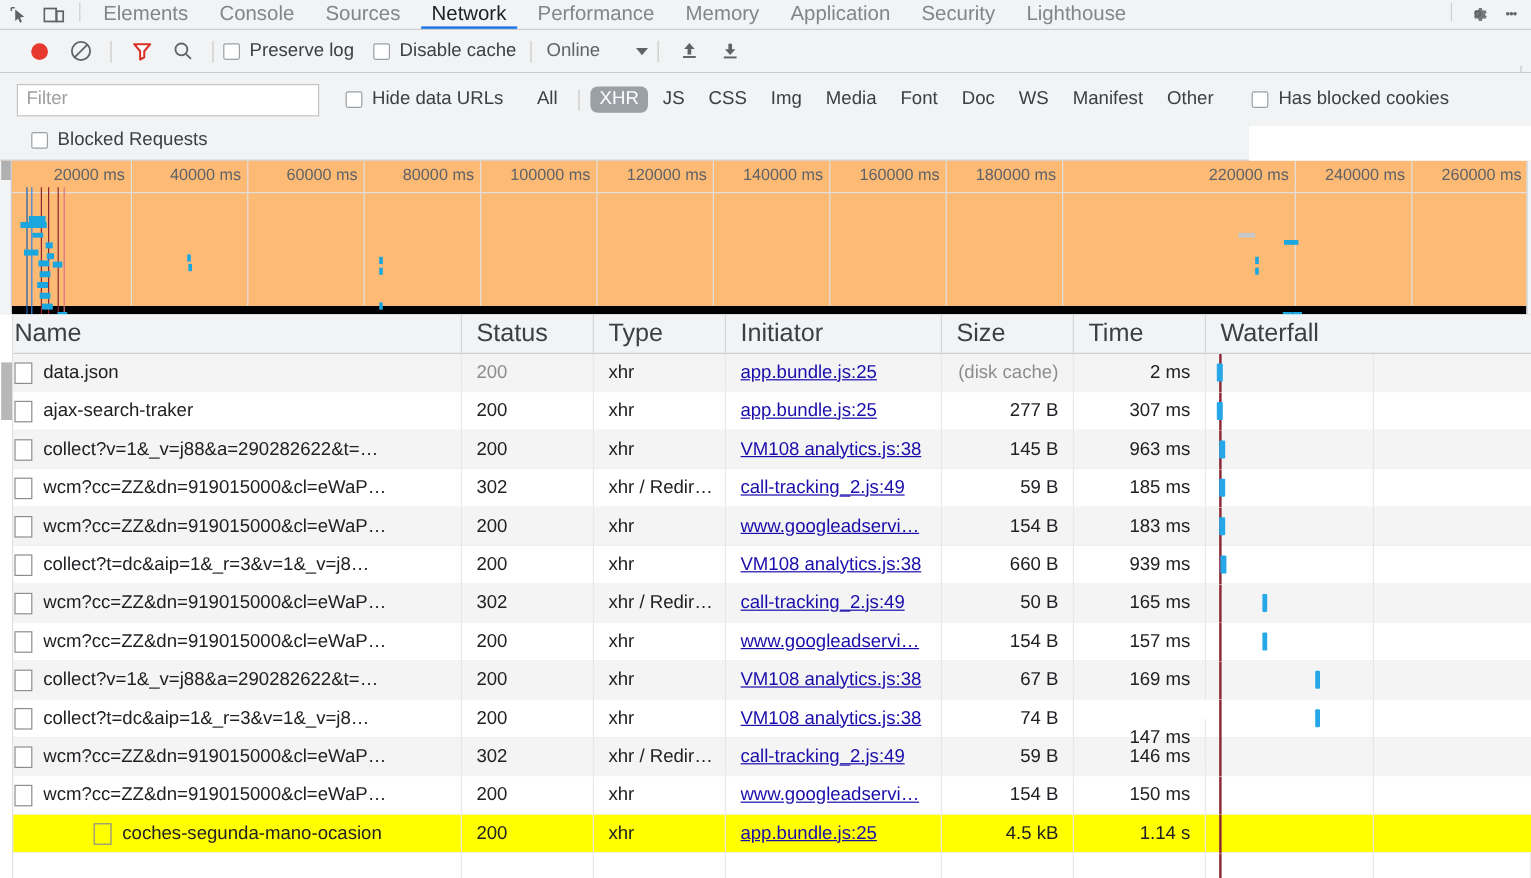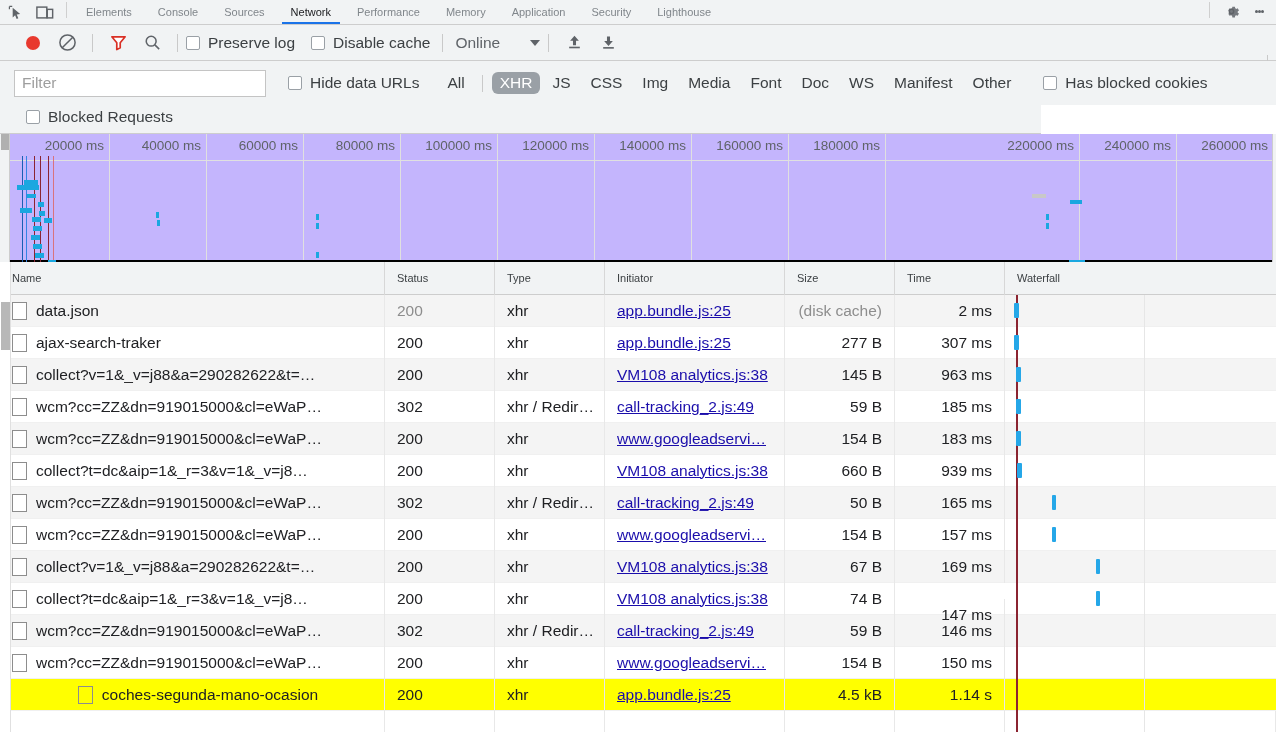--- a/index.html
+++ b/index.html
@@ -21,21 +21,21 @@
     display: flex; align-items: flex-end;
   }
   .tb-icon {
     width: 30px; height: 24px; display: flex; align-items: center; justify-content: center;
     cursor: pointer;
   }
   .tb-sep { width: 1px; height: 16px; background: #cfcfcf; margin: 0 6px 4px 6px; align-self: center; }
   .tabs { display: flex; align-items: flex-end; height: 25px; }
   .tab {
     height: 25px; padding: 0 13px; display: flex; align-items: center;
-    font-size: 11px; color: #80868b; white-space: nowrap; cursor: pointer;
+    font-size: 17px; color: #80868b; white-space: nowrap; cursor: pointer;
     position: relative;
   }
   .tab.active { color: #202124; }
   .tab.active::after {
     content: ""; position: absolute; left: 4px; right: 4px; bottom: 0;
     height: 2px; background: #1a73e8;
   }
   .tabstrip-right {
     margin-left: auto; display: flex; align-items: center; height: 25px; padding-right: 4px;
   }
@@ -87,21 +87,21 @@
   
   .toolbar3 {
     position: absolute; left: 0; top: 101px; width: 1041px; height: 33px;
     background: #f1f3f4; border-bottom: 1px solid #cdcdcd;
     display: flex; align-items: center; padding-left: 26px;
   }
 
   
   .overview {
     position: absolute; left: 0; top: 134px; width: 1276px; height: 128px;
-    background: #c4b5fd; border-bottom: 2px solid #000000;
+    background: #fdba74; border-bottom: 7px solid #000000;
   }
   .ov-grid { position: absolute; inset: 0; }
   .ov-tickcol {
     position: absolute; top: 0; bottom: 0; border-right: 1px solid #e0e0e0;
   }
   .ov-ticklabel {
     position: absolute; top: 4px; right: 5px; font-size: 13.5px; color: #5f6368; white-space: nowrap;
   }
   .ov-handle {
     position: absolute; left: 0; top: 0; width: 10px; height: 128px;
@@ -113,21 +113,21 @@
   .ov-right-edge {
     position: absolute; right: 0; top: 0; width: 4px; height: 128px; background: #f1f3f4; border-left: 1px solid #cdcdcd;
   }
   .ovbar { position: absolute; }
   .ov-vline { position: absolute; top: 22px; height: 106px; width: 1px; }
 
   
   .table { position: absolute; left: 0; top: 262px; width: 1276px; height: 470px; background: #fff; overflow: hidden; }
   .thead {
     display: flex; height: 33px; background: #f1f3f4; border-bottom: 1px solid #cdcdcd;
-    font-size: 11px; color: #3c4043; align-items: center; text-align: right;
+    font-size: 21px; color: #3c4043; align-items: center; text-align: right;
   }
   .th { height: 33px; display: flex; align-items: center; padding-left: 12px; border-right: 1px solid #d7d7d7; cursor: pointer; }
   .rows { position: relative; }
   .row {
     display: flex; height: 32px; align-items: center; font-size: 15.5px; color: #202124;
     border-bottom: 1px solid #f0f0f0;
   }
   .row.odd { background: #f4f4f4; }
   .row.even { background: #ffffff; }
   .td { height: 32px; display: flex; align-items: center; padding-left: 12px; border-right: 1px solid #e8e8e8; overflow: hidden; white-space: nowrap; }

